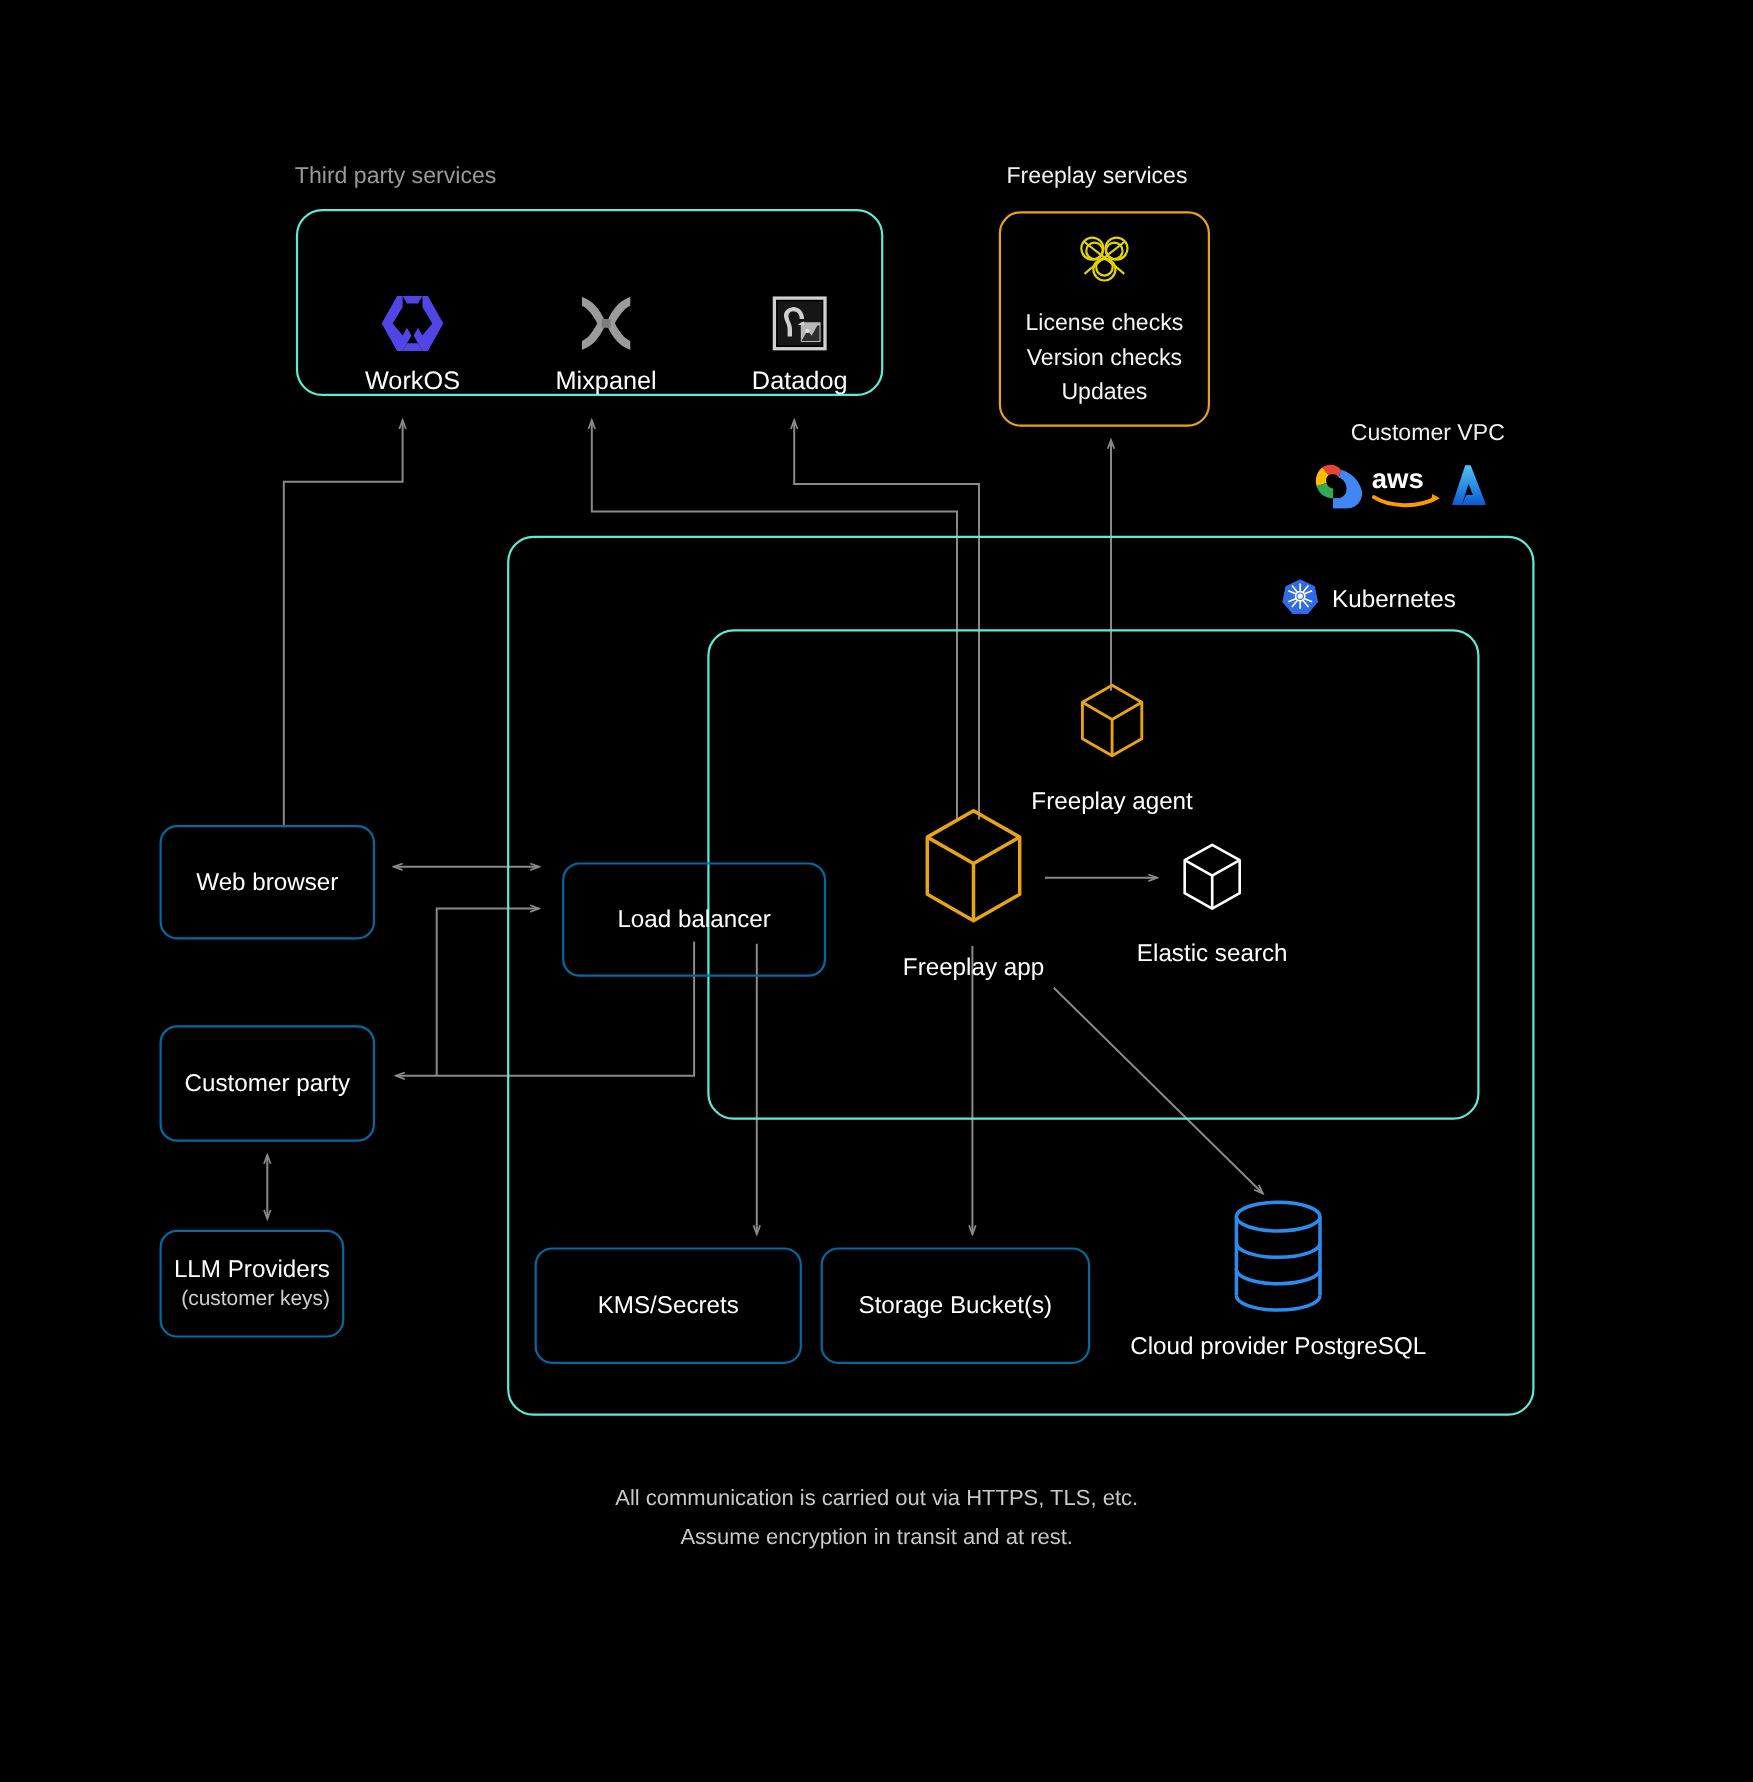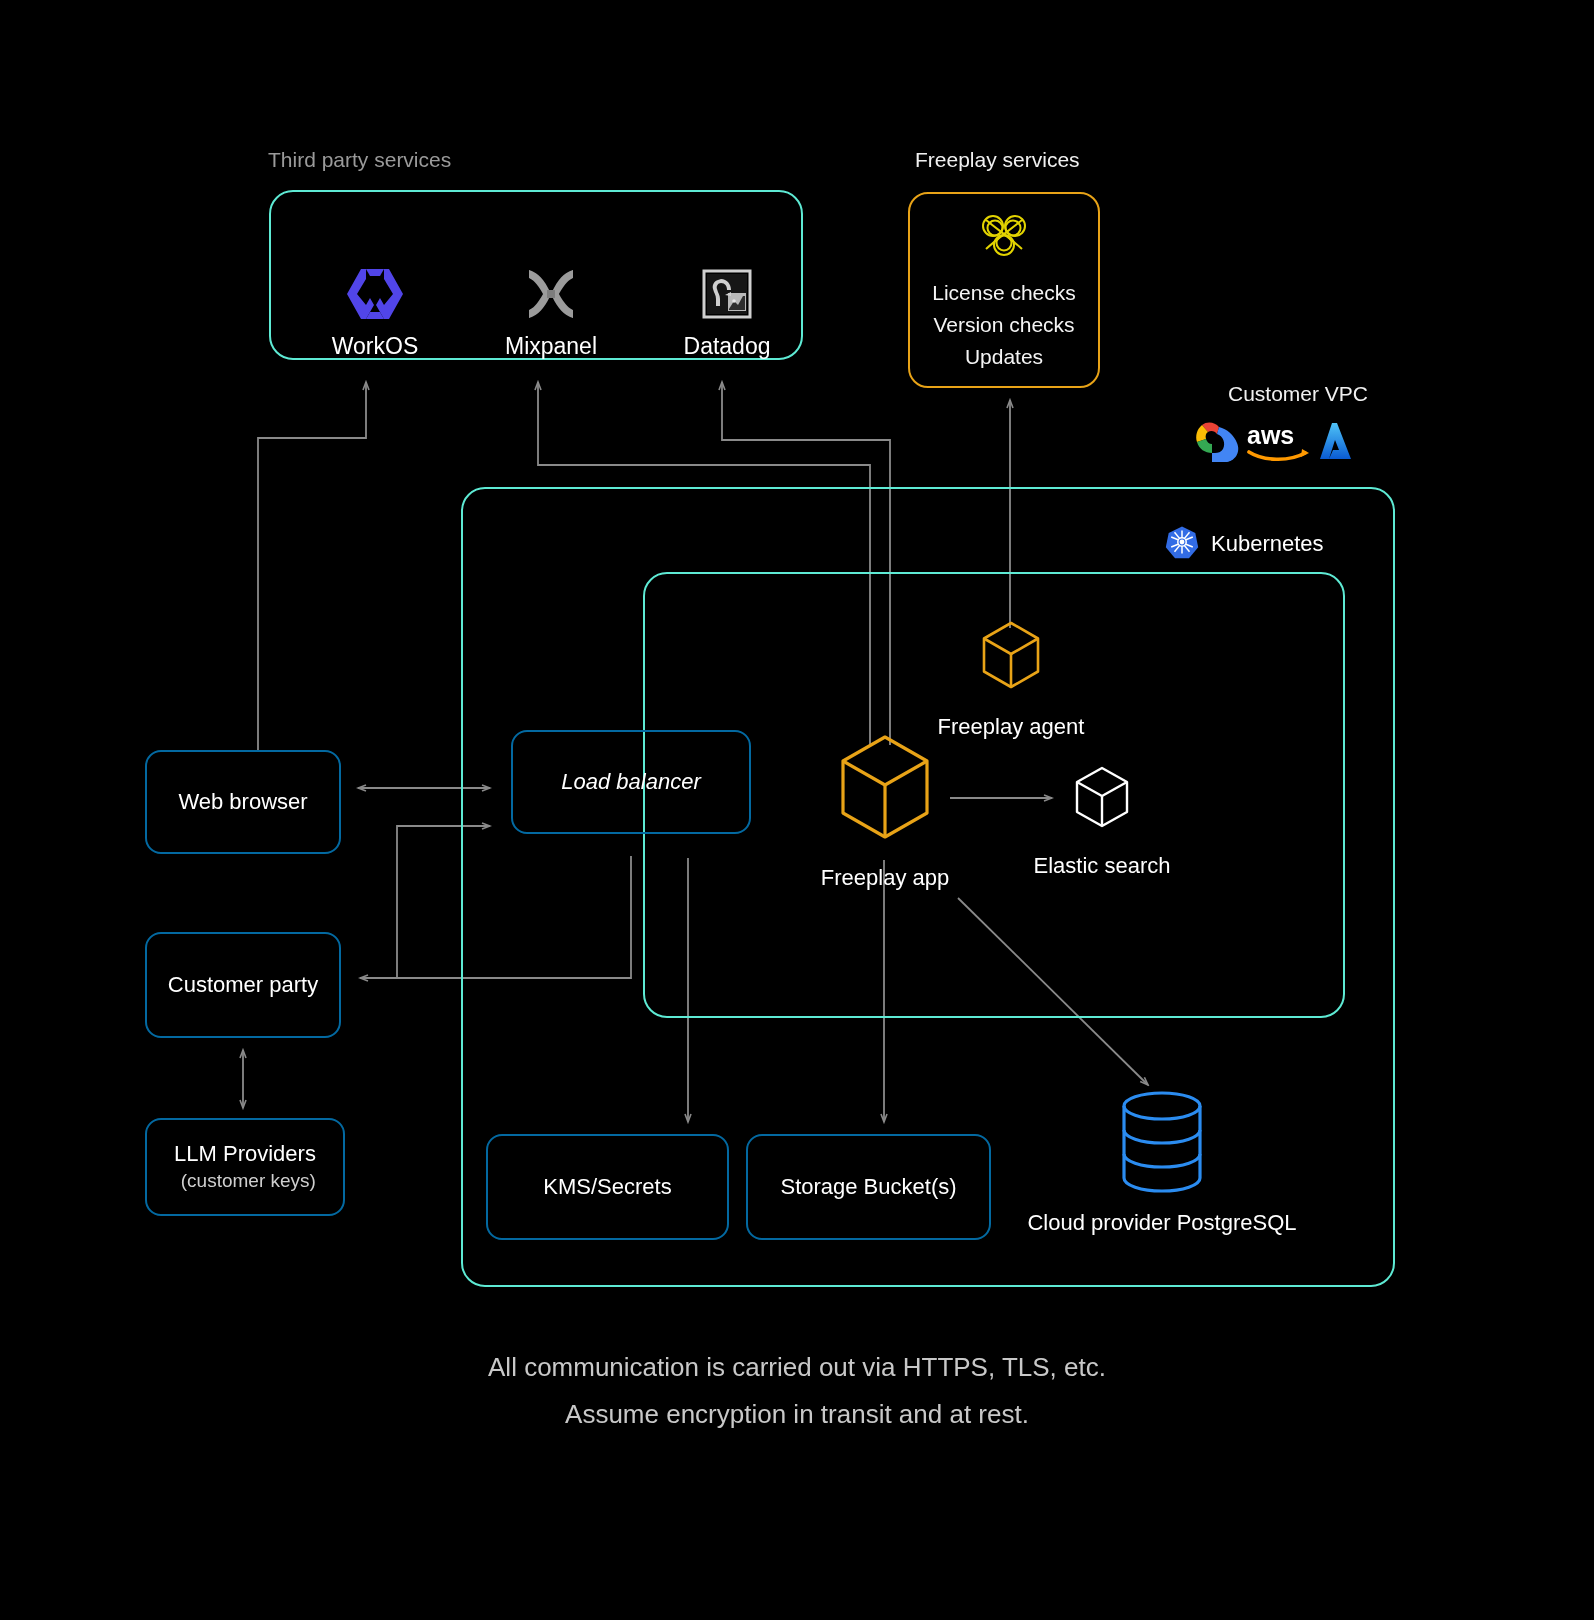--- a/index.html
+++ b/index.html
@@ -156,22 +156,22 @@
     line-height: 1.3;
   }
   .node-sub {
     display: block;
     font-size: 19px;
     color: #cfcfcf;
   }
 
   #web-browser-box  { left: 145px; top: 750px;  width: 196px; height: 104px; }
   #customer-code-box{ left: 145px; top: 932px;  width: 196px; height: 106px; }
-  #llm-providers-box{ left: 145px; top: 1118px; width: 200px; height: 98px;  }
-  #load-balancer-box{ left: 511px; top: 730px;  width: 240px; height: 104px; font-style: italic; }
+  #llm-providers-box{ left: 145px; top: 1118px; width: 168px; height: 98px;  }
+  #load-balancer-box{ left: 511px; top: 784px;  width: 240px; height: 104px; }
   #kms-box          { left: 486px; top: 1134px; width: 243px; height: 106px; }
   #storage-box      { left: 746px; top: 1134px; width: 245px; height: 106px; }
 
   
   .cube-node {
     position: absolute;
     display: flex;
     flex-direction: column;
     align-items: center;
   }
@@ -189,21 +189,21 @@
 
   
   #footer-note {
     position: absolute;
     left: 0;
     top: 1344px;
     width: 1594px;
     text-align: center;
   }
   #footer-note .line {
-    font-size: 26px;
+    font-size: 20px;
     color: #c8c8c8;
     line-height: 1.82;
   }
 
   
   #caption-third-party   { left: 268px;  top: 148px; }
   #caption-freeplay-svcs { left: 915px;  top: 148px; }
   #caption-customer-vpc  { left: 1228px; top: 382px; }
 </style>
 </head>

